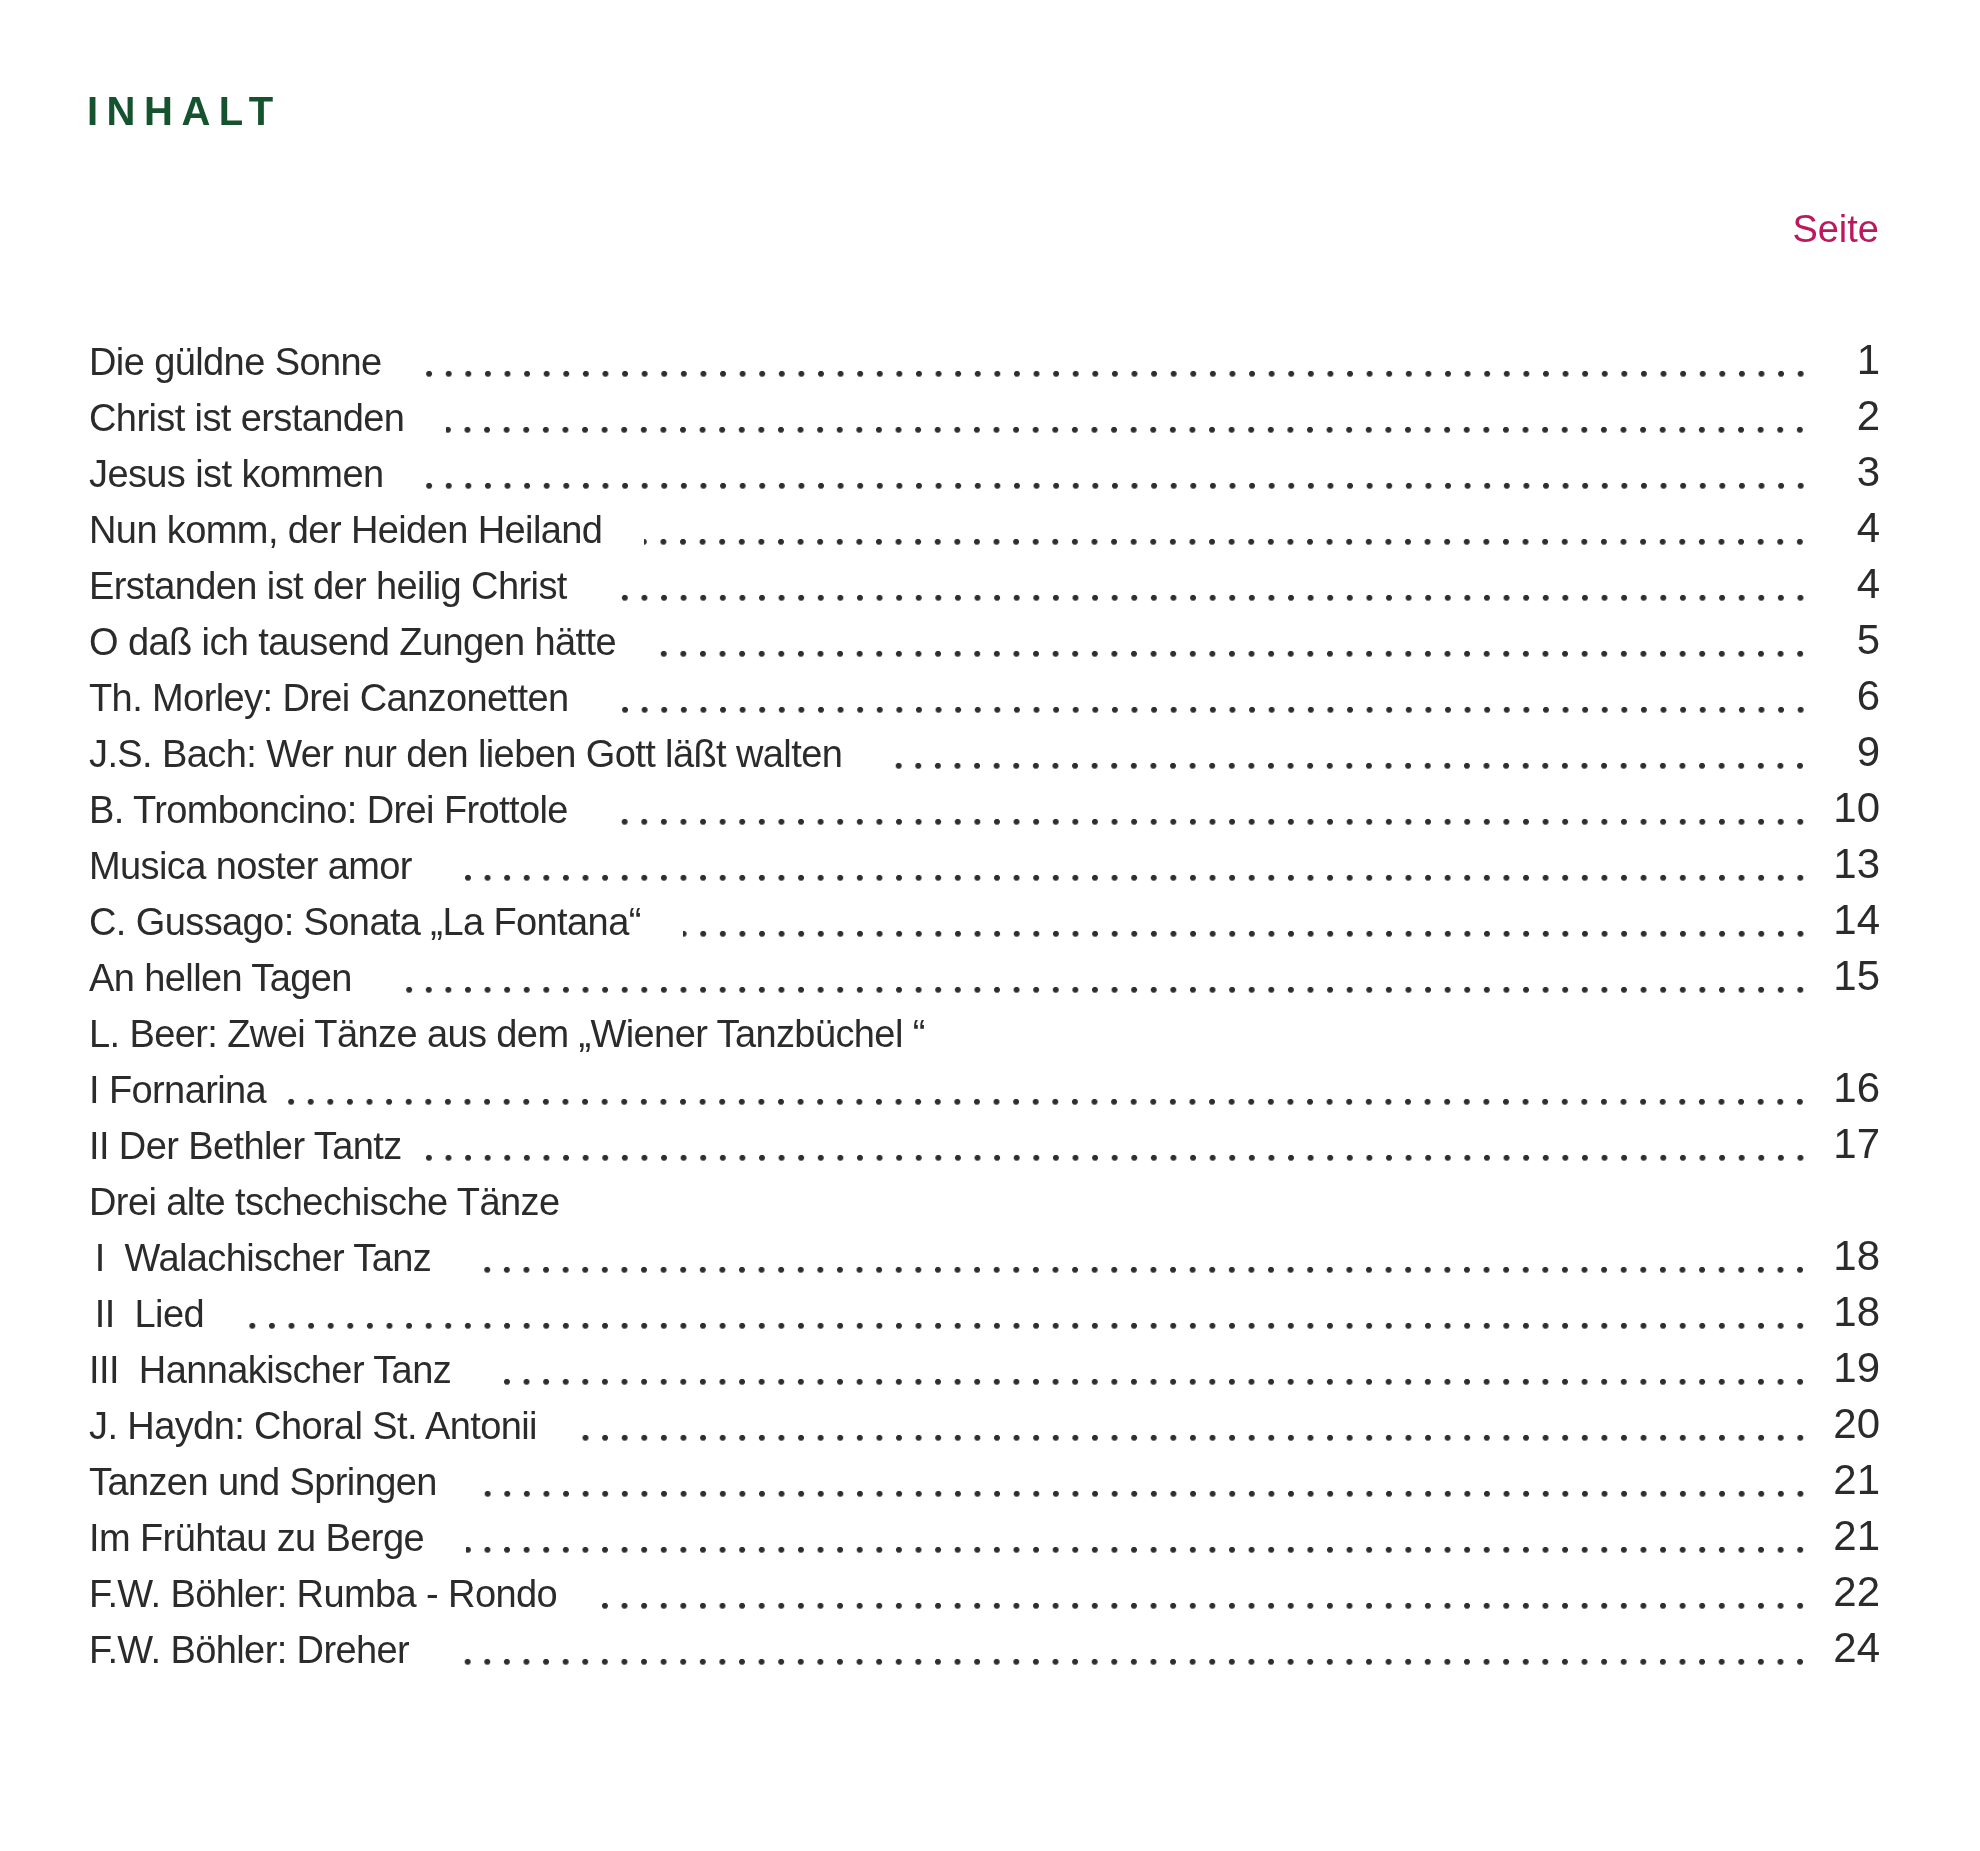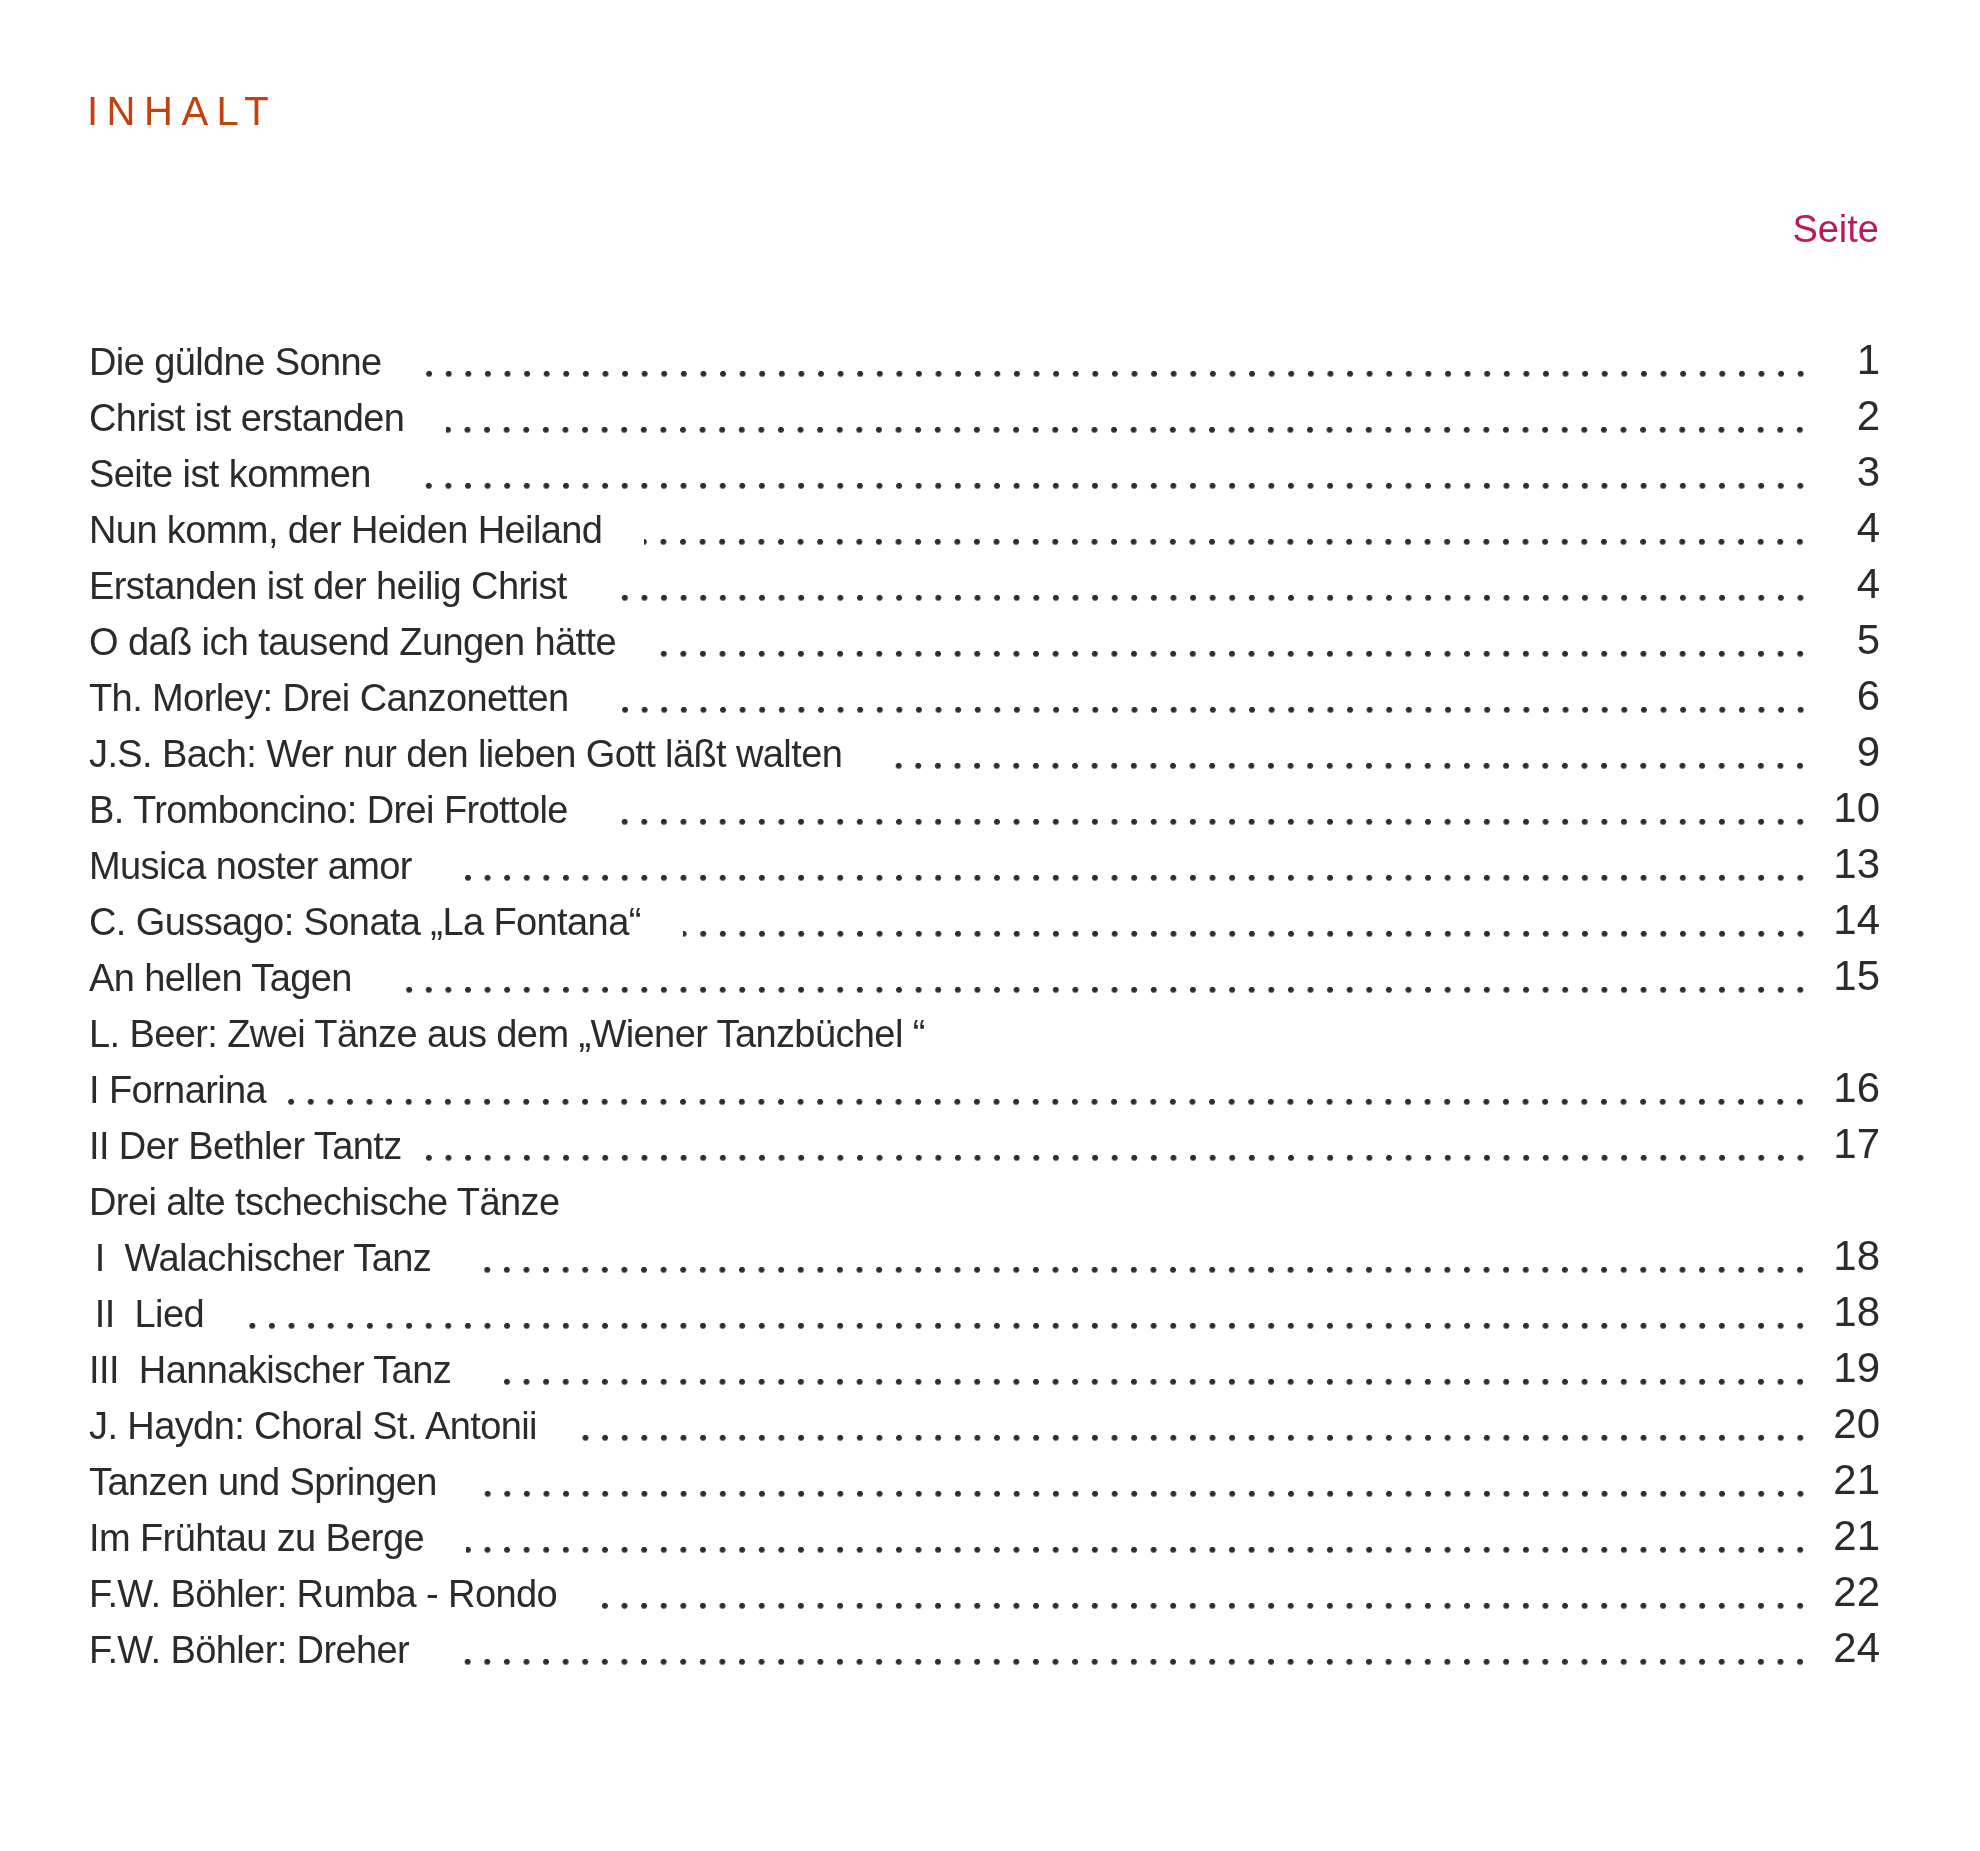--- a/index.html
+++ b/index.html
@@ -3,22 +3,22 @@
 <meta charset="utf-8">
 <style>
   html, body { margin: 0; padding: 0; background: #ffffff; }
   body {
     width: 1981px; height: 1851px; position: relative; overflow: hidden;
     font-family: "Liberation Sans", "DejaVu Sans", sans-serif;
     color: #2a2a2a;
   }
   .heading {
     position: absolute; left: 87px; top: 91px;
-    font-size: 40px; letter-spacing: 8.5px; font-weight: normal;
-    color: #c2410c; line-height: 1;
+    font-size: 40px; letter-spacing: 8.5px; font-weight: bold;
+    color: #14532d; line-height: 1;
   }
   .seite {
     position: absolute; right: 102px; top: 210px;
     font-size: 38px; line-height: 1; color: #be185d;
   }
   .toc {
     position: absolute; left: 89px; top: 325px; width: 1791px;
   }
   .row {
     display: flex; align-items: flex-end; height: 56px;
@@ -56,21 +56,21 @@
     <span class="title">Die güldne Sonne</span>
     <span class="leader gap-large"></span>
     <span class="page">1</span>
   </div>
   <div class="row">
     <span class="title">Christ ist erstanden</span>
     <span class="leader gap-large"></span>
     <span class="page">2</span>
   </div>
   <div class="row">
-    <span class="title">Seite ist kommen</span>
+    <span class="title">Jesus ist kommen</span>
     <span class="leader gap-large"></span>
     <span class="page">3</span>
   </div>
   <div class="row">
     <span class="title">Nun komm, der Heiden Heiland</span>
     <span class="leader gap-large"></span>
     <span class="page">4</span>
   </div>
   <div class="row">
     <span class="title">Erstanden ist der heilig Christ</span>

